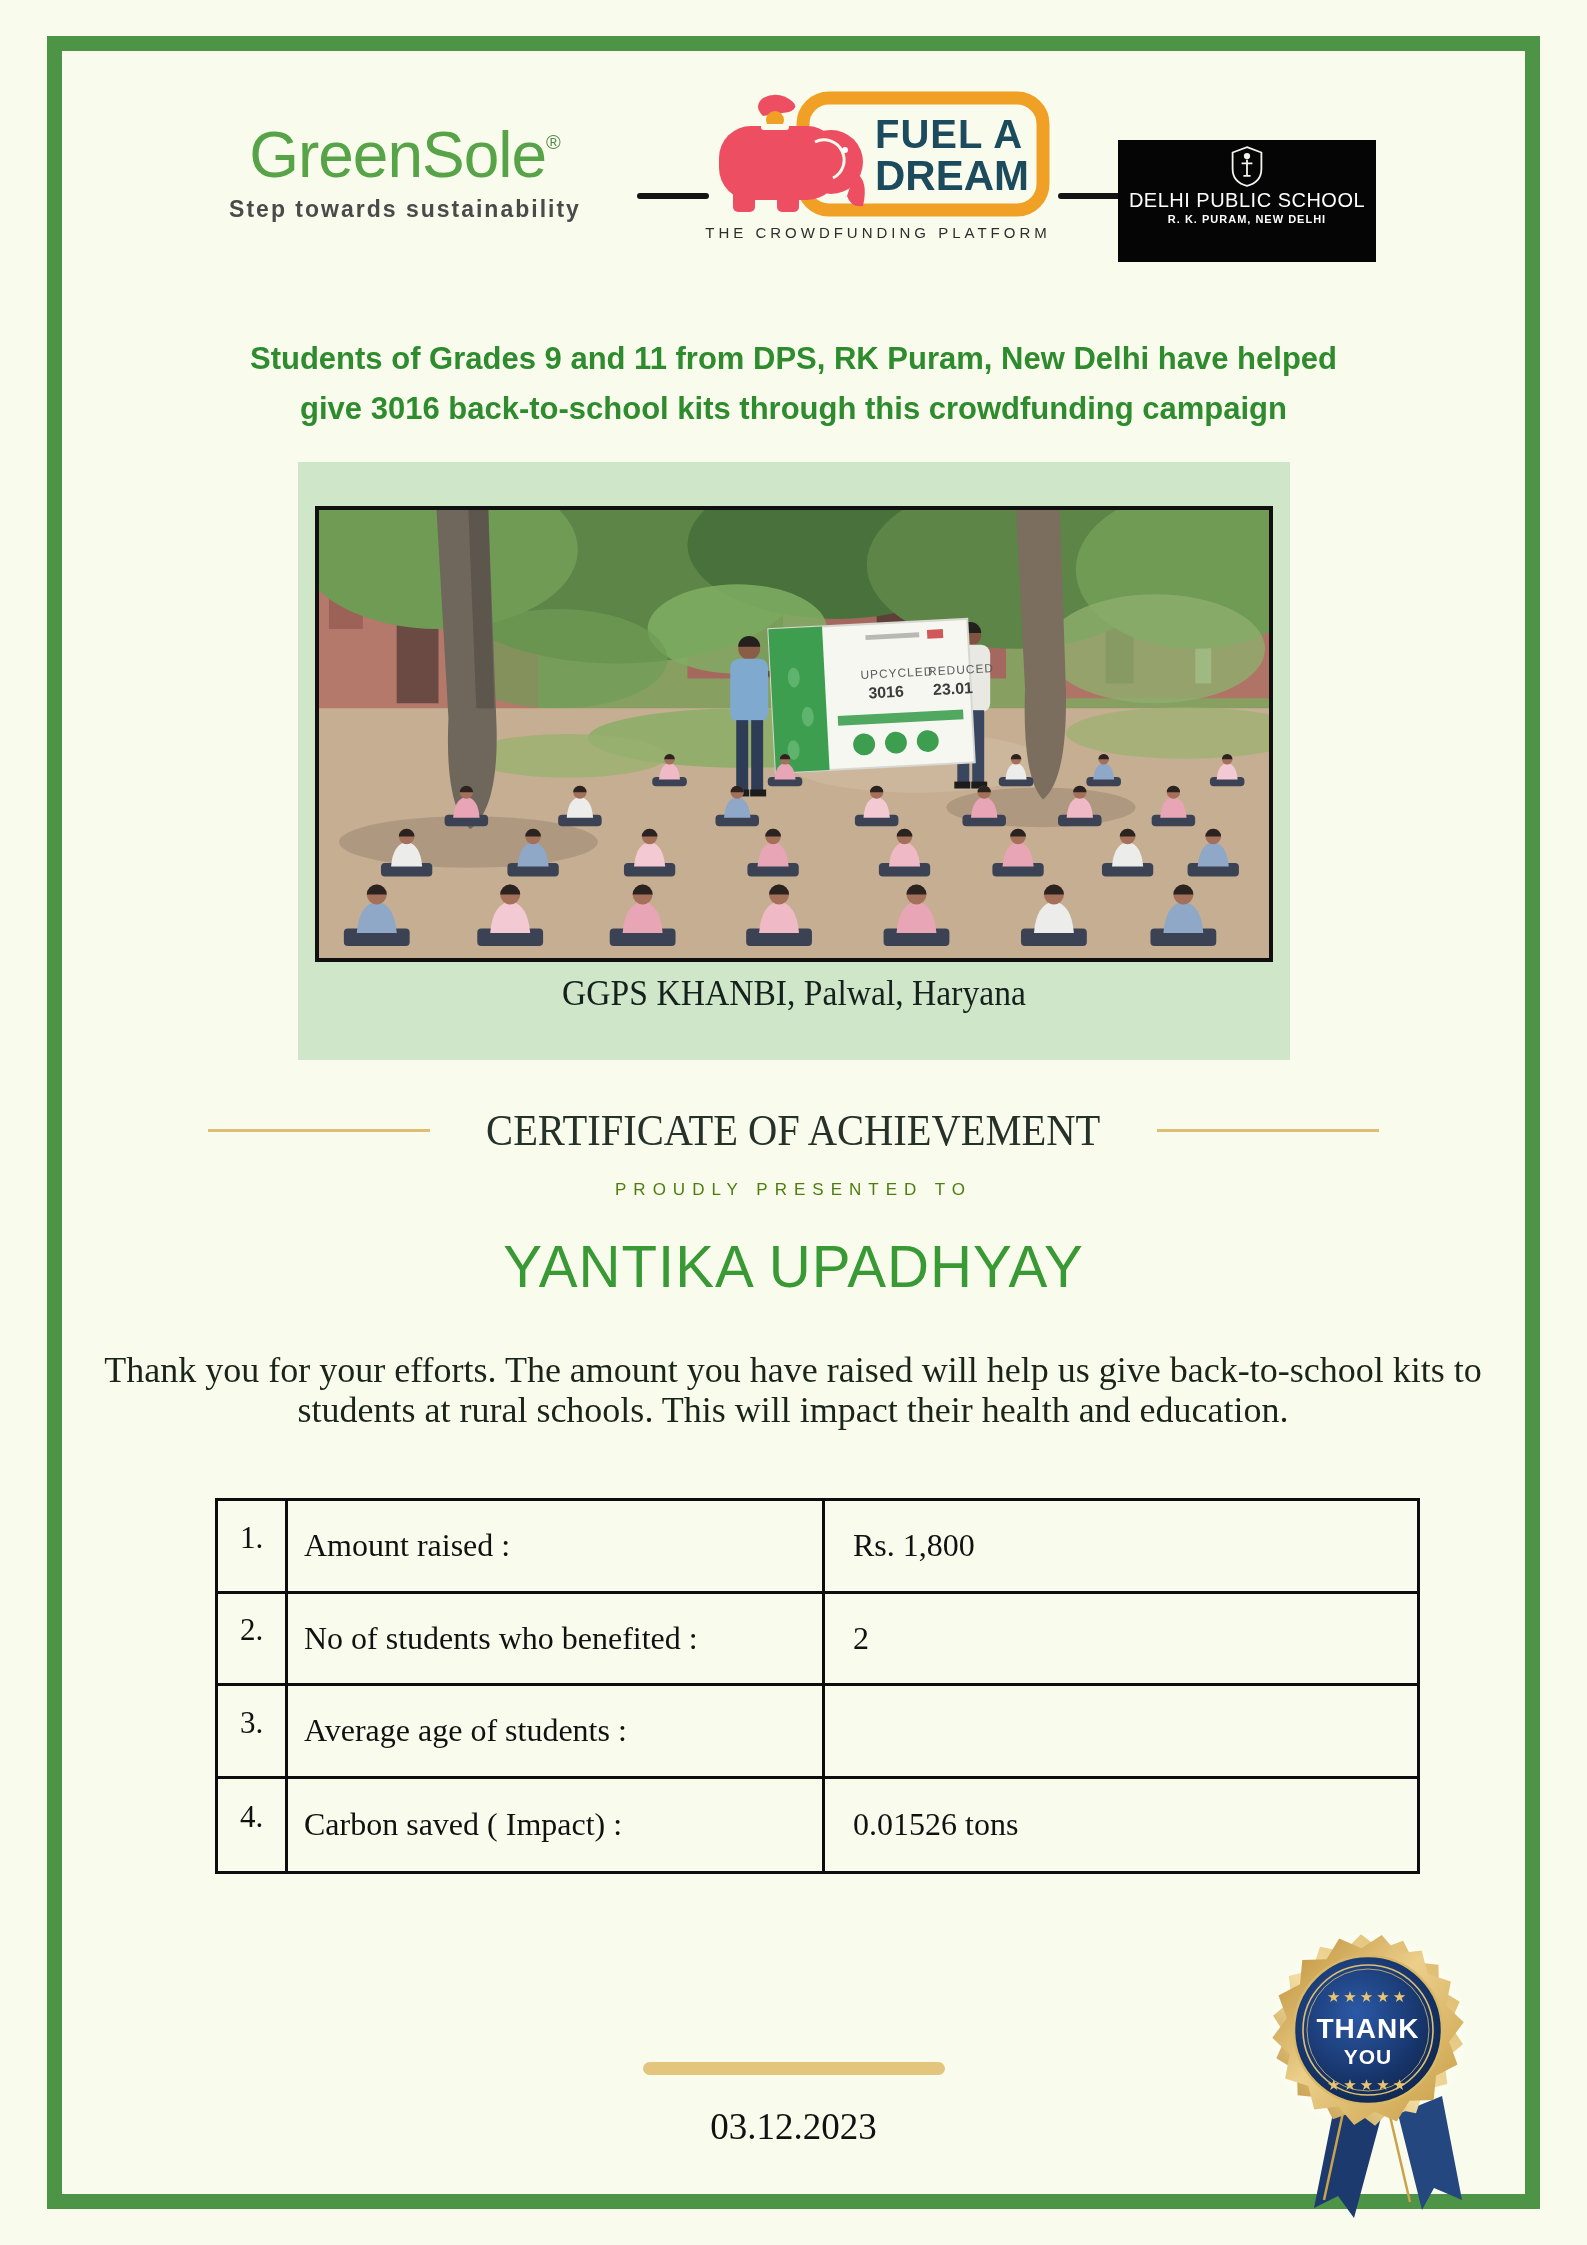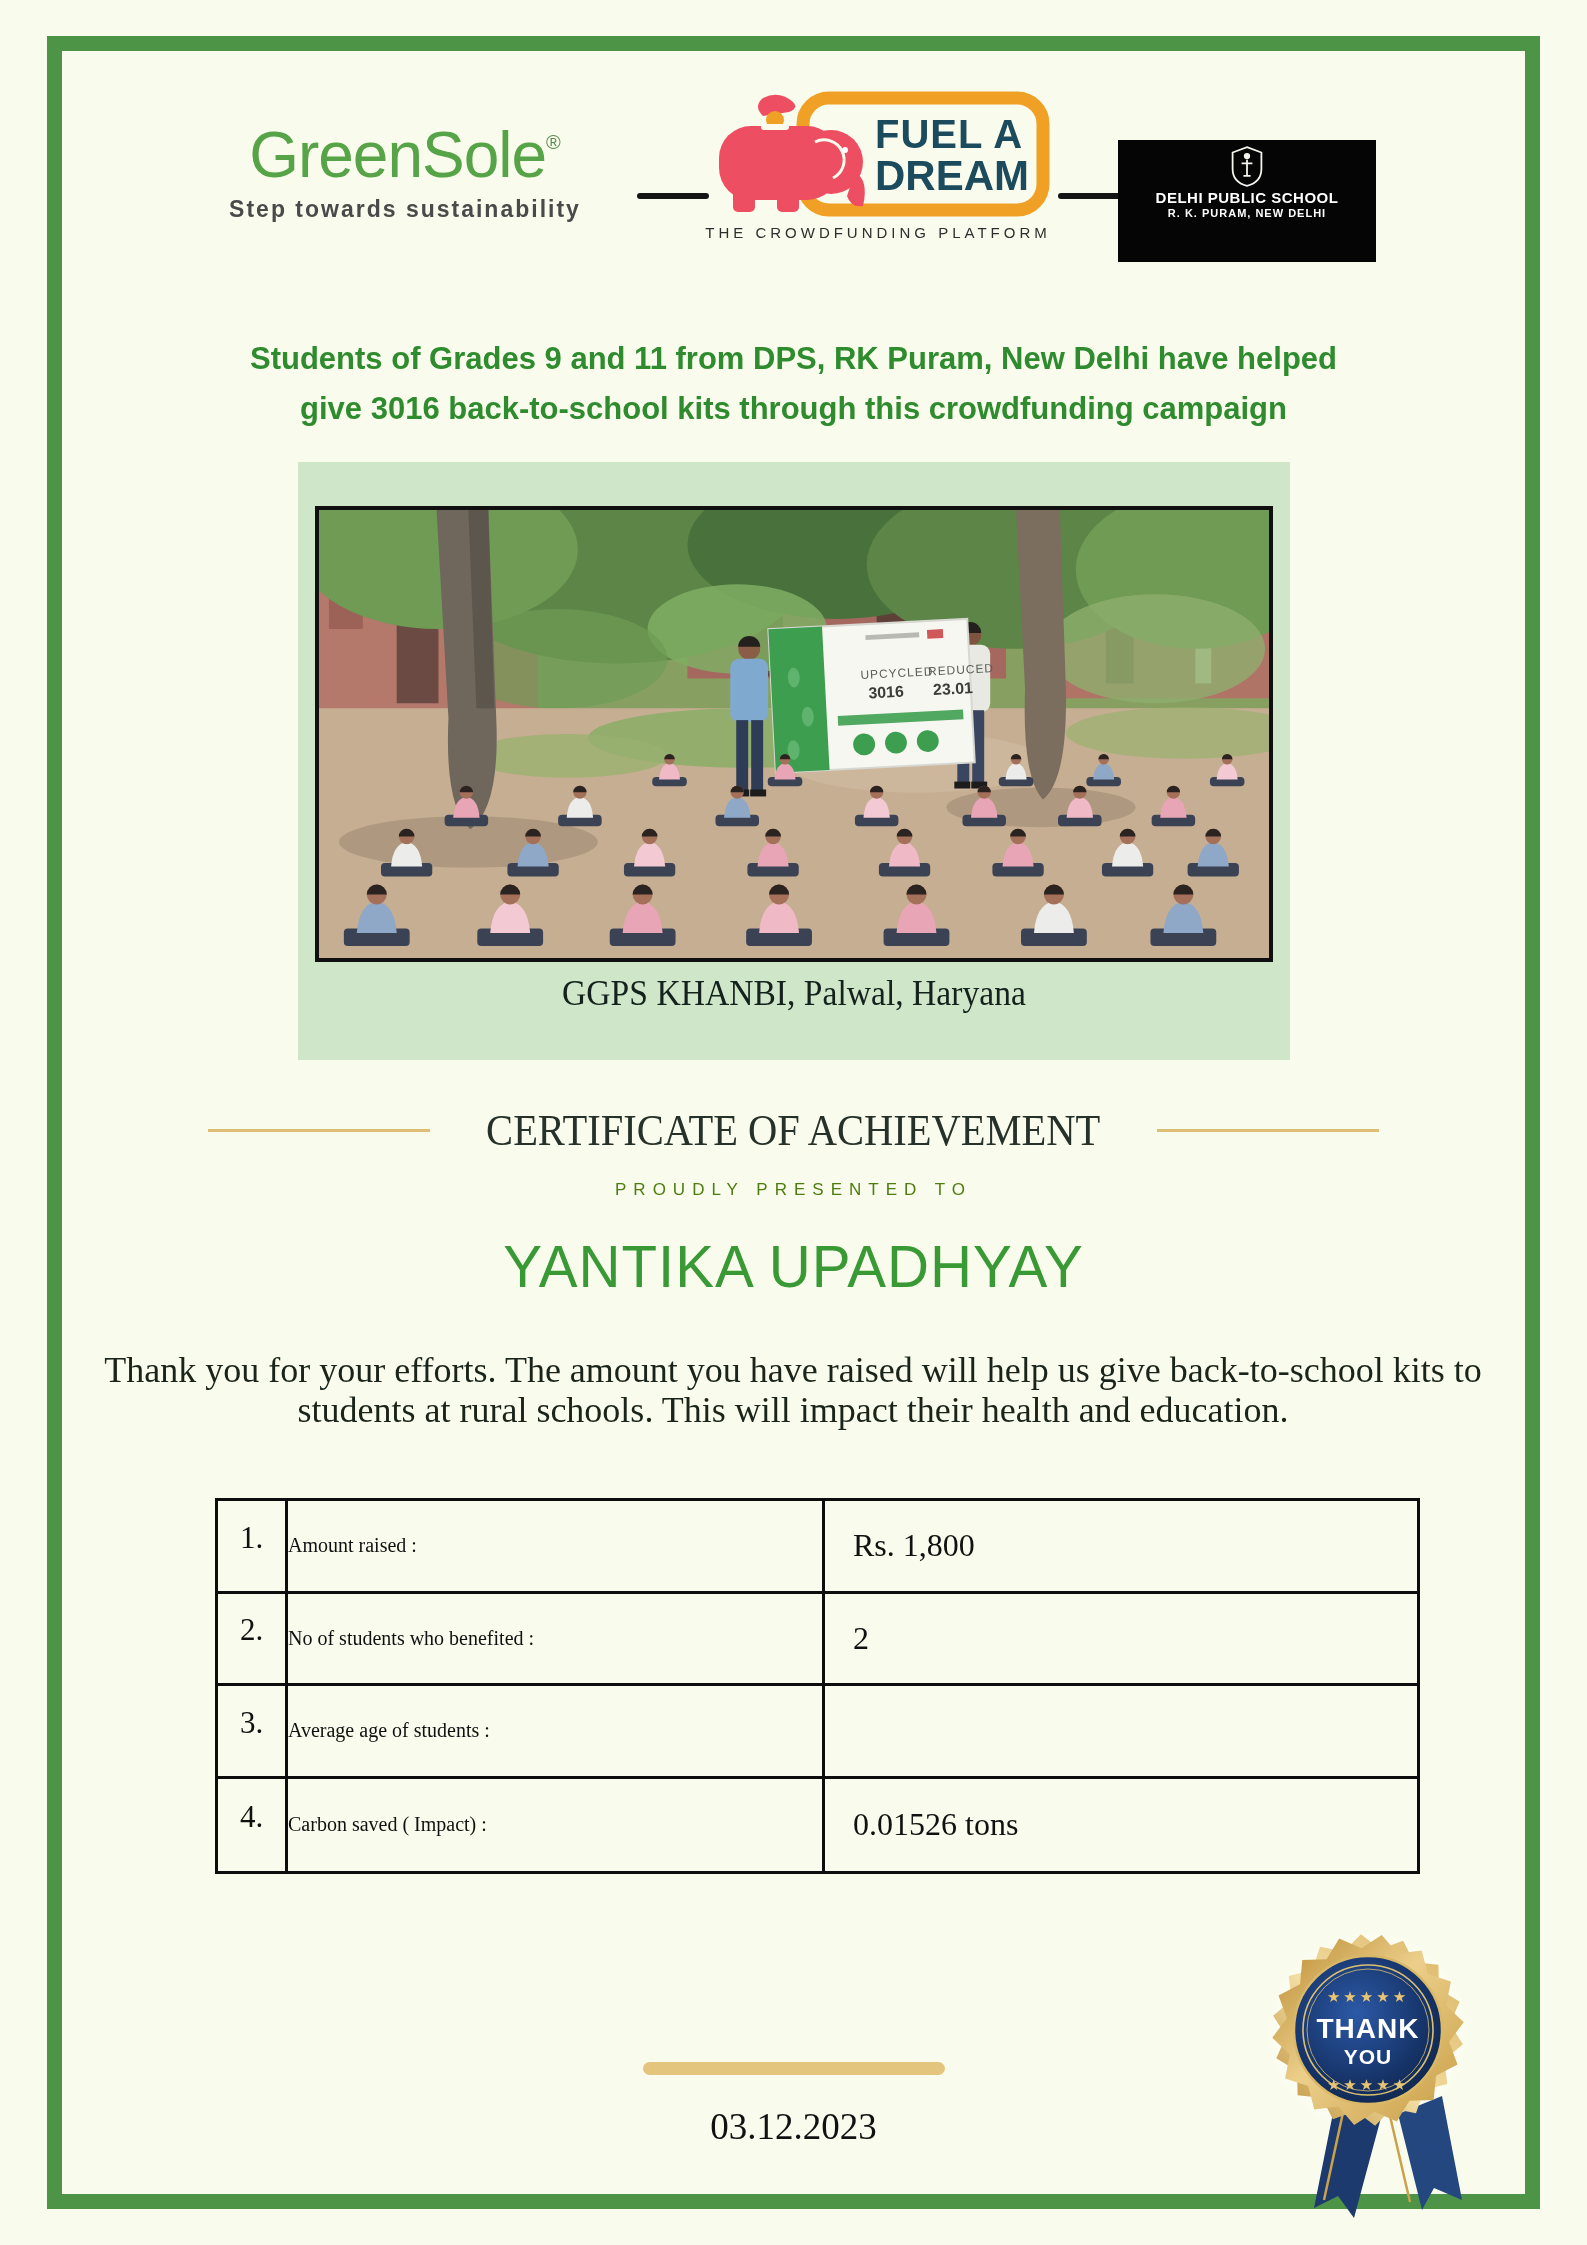--- a/index.html
+++ b/index.html
@@ -12,21 +12,21 @@
   .gs-name { font-size:64px; color:#57a347; letter-spacing:-1px; font-family:"Liberation Sans",sans-serif; }
   .gs-reg { font-size:20px; vertical-align:28px; color:#5a8a50; }
   .gs-tag { margin-top:4px; font-size:23px; color:#4a4a4a; letter-spacing:2px;font-weight:bold; }
   .dash { position:absolute; height:6px; background:#141414; border-radius:3px; }
   .dash-1 { left:637px; top:193px; width:72px; }
   .dash-2 { left:1058px; top:193px; width:72px; }
   .fad { position:absolute; left:703px; top:90px; width:350px; text-align:center; }
   .fad-tag { margin-top:2px; font-size:15px; color:#2e2e2e; letter-spacing:4px; font-weight:normal; }
   .dps { position:absolute; left:1118px; top:140px; width:258px; height:122px; background:#050505; color:#fff;
          display:flex; flex-direction:column; align-items:center; justify-content:flex-start; padding-top:5px; }
-  .dps-line1 { font-size:15px; font-weight:bold; letter-spacing:.5px; margin-top:2px; }
+  .dps-line1 { font-size:20px; font-weight:normal; letter-spacing:.5px; margin-top:2px; }
   .dps-line2 { font-size:11px; font-weight:bold; letter-spacing:1px; margin-top:1px; }
 
   
   .intro { position:absolute; left:0; top:334px; width:100%; text-align:center;
            font-weight:bold; font-size:31px; color:#2e8b2e; line-height:50px; }
 
   
   .photo-wrap { position:absolute; left:298px; top:462px; width:992px; height:598px; background:#cfe6c9; }
   .photo { position:absolute; left:17px; top:44px; width:958px; height:456px; border:4px solid #101010; background:#c6ae92; }
   .photo svg { display:block; width:100%; height:100%; }
@@ -43,22 +43,22 @@
                font-size:60px; color:#399934; letter-spacing:1px; transform:scaleX(.97); }
   .message { position:absolute; left:58px; top:1350px; width:1470px; text-align:center;
              font-family:"Liberation Serif", serif; font-size:36px; color:#1a241a; line-height:40px; }
 
   
   .stats-table { position:absolute; left:215px; top:1498px; width:1205px; border:3px solid #0d0d0d; background:transparent; }
   .trow { display:grid; grid-template-columns:70px 537px 1fr; height:92.5px; border-bottom:3px solid #0d0d0d; }
   .trow:last-child { border-bottom:none; }
   .tnum { border-right:3px solid #0d0d0d; display:flex; align-items:center; justify-content:center;
           font-family:"Liberation Serif", serif; font-size:31px; color:#111; padding-bottom:16px; }
-  .tlabel { border-right:3px solid #0d0d0d; display:flex; align-items:center; 
-            font-family:"Liberation Serif", serif; font-size:20px; color:#111; }
+  .tlabel { border-right:3px solid #0d0d0d; display:flex; align-items:center; padding-left:16px;
+            font-family:"Liberation Serif", serif; font-size:32px; color:#111; }
   .tvalue { display:flex; align-items:center; padding-left:28px;
             font-family:"Liberation Serif", serif; font-size:32px; color:#111; }
 
   
   .badge { position:absolute; left:1264px; top:1912px; width:210px; height:325px; }
   .gold-bar { position:absolute; left:643px; top:2062px; width:302px; height:13px; border-radius:7px; background:#e3c57e; }
   .date { position:absolute; left:0; top:2105px; width:100%; text-align:center;
           font-family:"Liberation Serif", serif; font-size:37px; color:#111; }
 </style>
 </head>

